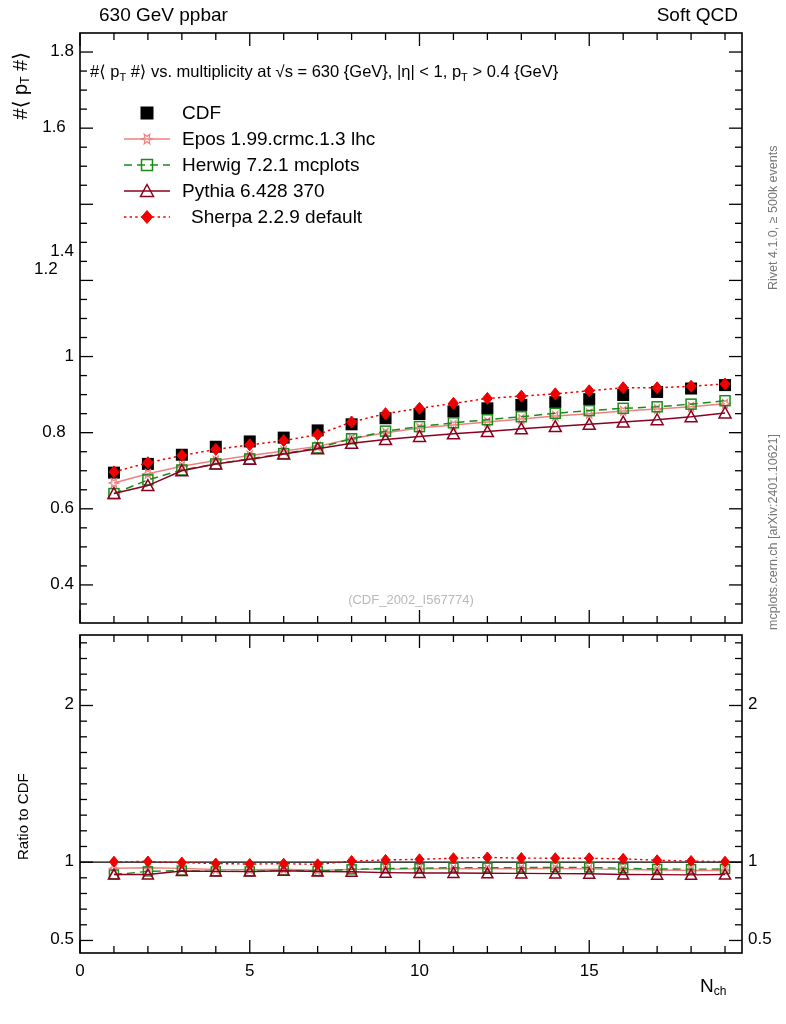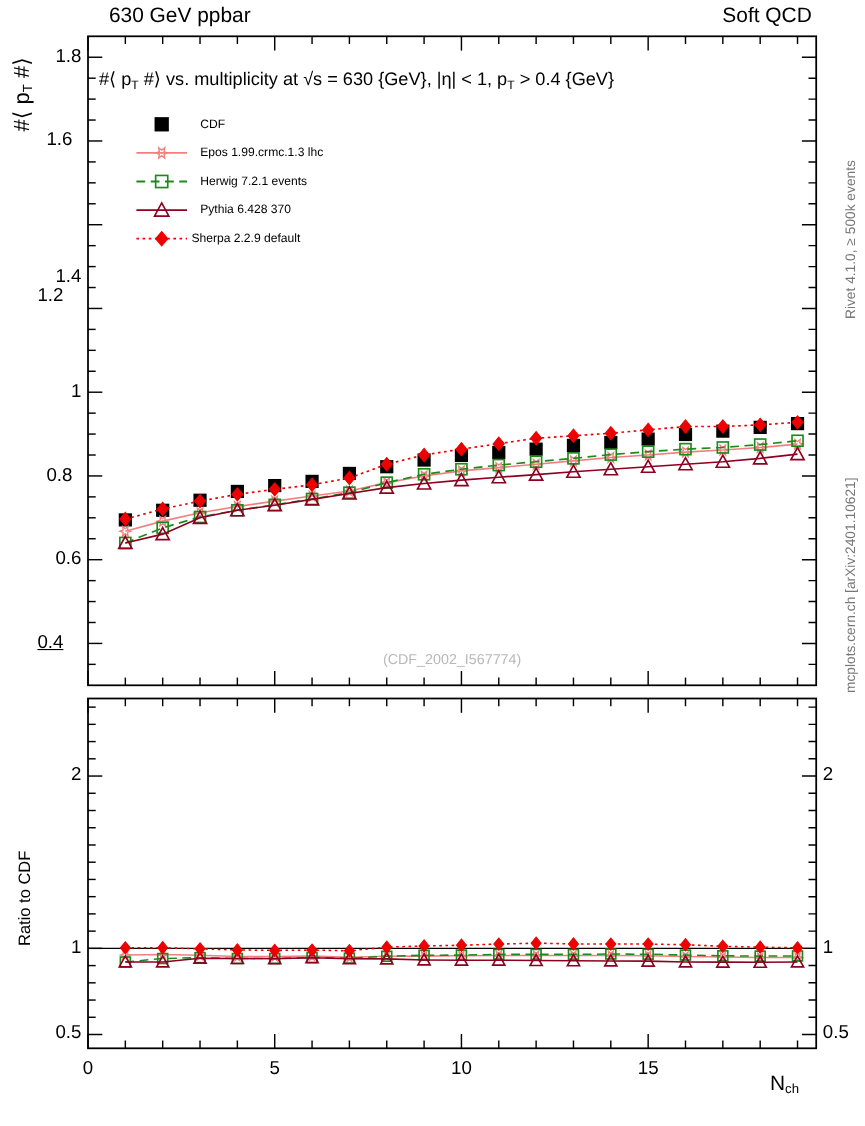--- a/index.html
+++ b/index.html
@@ -3,21 +3,21 @@
 <meta charset="utf-8">
 <style>
   html,body{margin:0;padding:0;background:#ffffff;}
   body{width:786px;height:1024px;font-family:"Liberation Sans",sans-serif;color:#000;}
   #root{position:relative;width:786px;height:1024px;overflow:hidden;}
   .abs{position:absolute;}
   .hdr{font-size:19px;margin-left:19px;}
   .vert{writing-mode:vertical-rl;transform:rotate(180deg);}
   .tick{font-size:17px;}
   .side{font-size:12.5px;color:#777;}
-  .legtxt{font-size:11px;}
+  .legtxt{font-size:19px;}
   svg{display:block;}
   .watermark{font-size:13px;fill:#b9b9b9;}
 </style>
 </head>
 <body>
 
 <div id="root">
 
   <div class="abs hdr" style="left:80px;top:4px;">630 GeV ppbar</div>
   <div class="abs hdr" style="right:48px;top:4px;">Soft QCD</div>
@@ -426,21 +426,21 @@
   </svg>
 
   <div class="abs" id="main-yticks">
       <div class="tick" style="position: absolute; left: 34px; top: 41.0323px; width: 40px; text-align: right;">1.8</div>
       <div class="tick" style="position: absolute; left: 34px; top: 117.161px; width: 40px; text-align: center;">1.6</div>
       <div class="tick" style="position: absolute; left: 34px; top: 193.29px; width: 40px; text-align: right; margin-top: 48px;">1.4</div>
       <div class="tick" style="position: absolute; left: 34px; top: 259px; width: 40px; text-align: left;">1.2</div>
       <div class="tick" style="position: absolute; left: 34px; top: 345.548px; width: 40px; text-align: right;">1</div>
       <div class="tick" style="position: absolute; left: 34px; top: 421.677px; width: 40px; text-align: center;">0.8</div>
       <div class="tick" style="position: absolute; left: 34px; top: 497.806px; width: 40px; text-align: right;">0.6</div>
-      <div class="tick" style="position: absolute; left: 34px; top: 573.935px; width: 40px;  text-decoration: underline;">0.4</div>
+      <div class="tick" style="position: absolute; left: 34px; top: 573.935px; width: 40px; text-align: right;">0.4</div>
     </div>
 
   <div class="abs" id="ratio-yticks-l">
       <div class="tick" style="position: absolute; left: 28px; top: 694.493px; width: 46px; text-align: right;">2</div>
       <div class="tick" style="position: absolute; left: 28px; top: 851.143px; width: 46px; text-align: right;">1</div>
       <div class="tick" style="position: absolute; left: 28px; top: 929.468px; width: 46px; text-align: right;">0.5</div>
     </div>
   <div class="abs" id="ratio-yticks-r">
       <div class="tick" style="position: absolute; left: 748px; top: 694.493px; width: 40px; text-align: left;">2</div>
       <div class="tick" style="position: absolute; left: 748px; top: 851.143px; width: 40px; text-align: left;">1</div>
@@ -480,35 +480,35 @@
         </svg>
         <span class="legtxt" style="margin-left: 8px;">Epos 1.99.crmc.1.3 lhc</span>
       </div>
       <div style="display: flex; align-items: center; height: 26px;">
         <svg width="54" height="20">
           <g>
             <line x1="4" y1="10" x2="50" y2="10" stroke="#1a8a1a" stroke-width="1.6" stroke-dasharray="8,5"></line>
             <rect x="21.5" y="4.5" width="11" height="11" fill="none" stroke="#1a8a1a" stroke-width="1.5"></rect>
           </g>
         </svg>
-        <span class="legtxt" style="margin-left: 8px;">Herwig 7.2.1 events</span>
+        <span class="legtxt" style="margin-left: 8px;">Herwig 7.2.1 mcplots</span>
       </div>
       <div style="display: flex; align-items: center; height: 26px;">
         <svg width="54" height="20">
           <g>
             <line x1="4" y1="10" x2="50" y2="10" stroke="#8b0020" stroke-width="1.6"></line>
             <polygon points="27,3.5 33.5,15.5 20.5,15.5" fill="none" stroke="#8b0020" stroke-width="1.5"></polygon>
           </g>
         </svg>
         <span class="legtxt" style="margin-left: 8px;">Pythia 6.428 370</span>
       </div>
       <div style="display: flex; align-items: center; height: 26px;">
         <svg width="54" height="20">
           <g>
             <line x1="4" y1="10" x2="50" y2="10" stroke="#ee0000" stroke-width="1.6" stroke-dasharray="2.4,3.2"></line>
             <polygon points="27,3.5 32.5,10 27,16.5 21.5,10" fill="#ee0000" stroke="#ee0000"></polygon>
           </g>
         </svg>
-        <span class="legtxt" style="margin-left: 0;">Sherpa 2.2.9 default</span>
+        <span class="legtxt" style="margin-left: 17px;">Sherpa 2.2.9 default</span>
       </div>
     </div>
 
 </div>
 
 </body></html>

